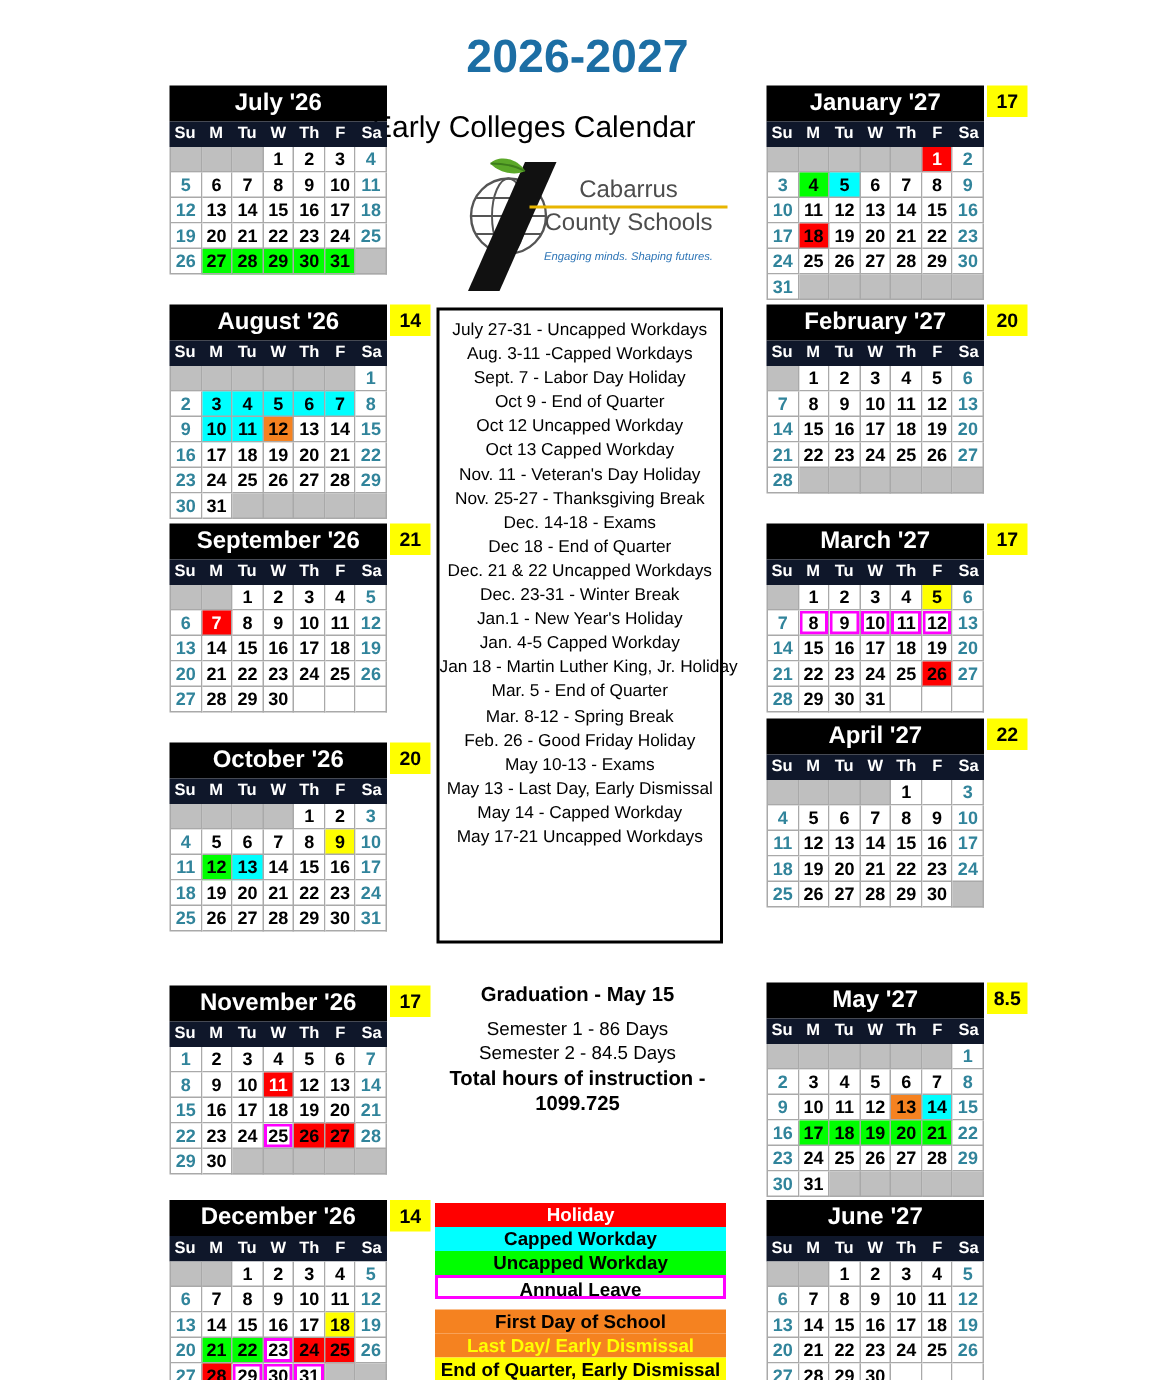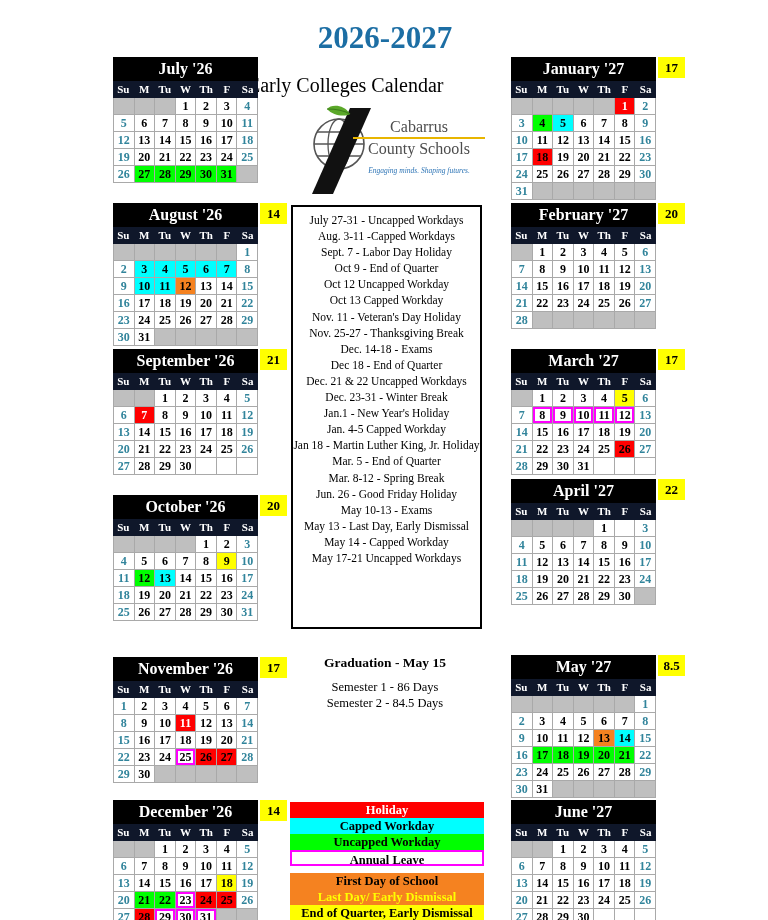--- a/index.html
+++ b/index.html
@@ -1,17 +1,17 @@
 <!DOCTYPE html>
 <html><head>
 <meta charset="utf-8">
 <style>
   html,body{margin:0;padding:0;background:#fff;}
   #page{position:relative;width:768px;height:920px;background:#fff;overflow:hidden;
-        font-family:Liberation Serif, serif;}
+        font-family:Liberation Sans, sans-serif;}
 
   
   .month{position:absolute;width:145px;}
   .m-head{background:#000;color:#fff;font-weight:bold;font-size:16px;text-align:center;
           height:24px;line-height:24px;}
   .badge{position:absolute;right:-29px;top:0;background:#FFFF00;color:#000;font-weight:bold;
          font-size:13px;min-width:27px;height:21px;line-height:21px;text-align:center;}
   .m-days{display:flex;background:#0f172a;}
   .dn{flex:1;color:#fff;font-weight:bold;font-size:11px;text-align:center;height:17px;line-height:17px;}
   .m-grid{border-left:1px solid #A9A9A9;border-top:0;}
@@ -96,31 +96,32 @@
       <div class="ev">Nov. 25-27 - Thanksgiving Break</div>
       <div class="ev">Dec. 14-18 - Exams</div>
       <div class="ev">Dec 18 - End of Quarter</div>
       <div class="ev">Dec. 21 &amp; 22 Uncapped Workdays</div>
       <div class="ev">Dec. 23-31 - Winter Break</div>
       <div class="ev">Jan.1 - New Year's Holiday</div>
       <div class="ev">Jan. 4-5 Capped Workday</div>
       <div class="ev">Jan 18 - Martin Luther King, Jr. Holiday</div>
       <div class="ev">Mar. 5 - End of Quarter</div>
       <div class="ev">Mar. 8-12 - Spring Break</div>
-      <div class="ev">Jun. 26 - Good Friday Holiday</div>
+      <div class="ev">Feb. 26 - Good Friday Holiday</div>
       <div class="ev">May 10-13 - Exams</div>
       <div class="ev">May 13 - Last Day, Early Dismissal</div>
       <div class="ev">May 14 - Capped Workday</div>
       <div class="ev">May 17-21 Uncapped Workdays</div>
     </div>
 
   <div class="summary">
     <div class="sum-grad">Graduation -  May 15</div>
     <div class="sum-s1">Semester 1 - 86 Days</div>
     <div class="sum-s2">Semester 2 - 84.5 Days</div>
+    <div class="sum-total">Total hours of instruction - 1099.725</div>
   </div>
 
   <div class="legend" id="legend-box">
       <div class="lg" style="background: rgb(255, 0, 0); color: rgb(255, 255, 255);">Holiday</div>
       <div class="lg" style="background: rgb(0, 255, 255); color: rgb(0, 0, 0);">Capped Workday</div>
       <div class="lg" style="background: rgb(0, 255, 0); color: rgb(0, 0, 0);">Uncapped Workday</div>
       <div class="lg" style="background: rgb(255, 255, 255); color: rgb(0, 0, 0); border: 2px solid rgb(255, 0, 255);">Annual Leave</div>
       <div class="lg gap" style="background: rgb(245, 130, 32); color: rgb(0, 0, 0);">First Day of School</div>
       <div class="lg" style="background: rgb(245, 130, 32); color: rgb(255, 255, 0);">Last Day/ Early Dismissal</div>
       <div class="lg" style="background: rgb(255, 255, 0); color: rgb(0, 0, 0);">End of Quarter, Early Dismissal</div>

